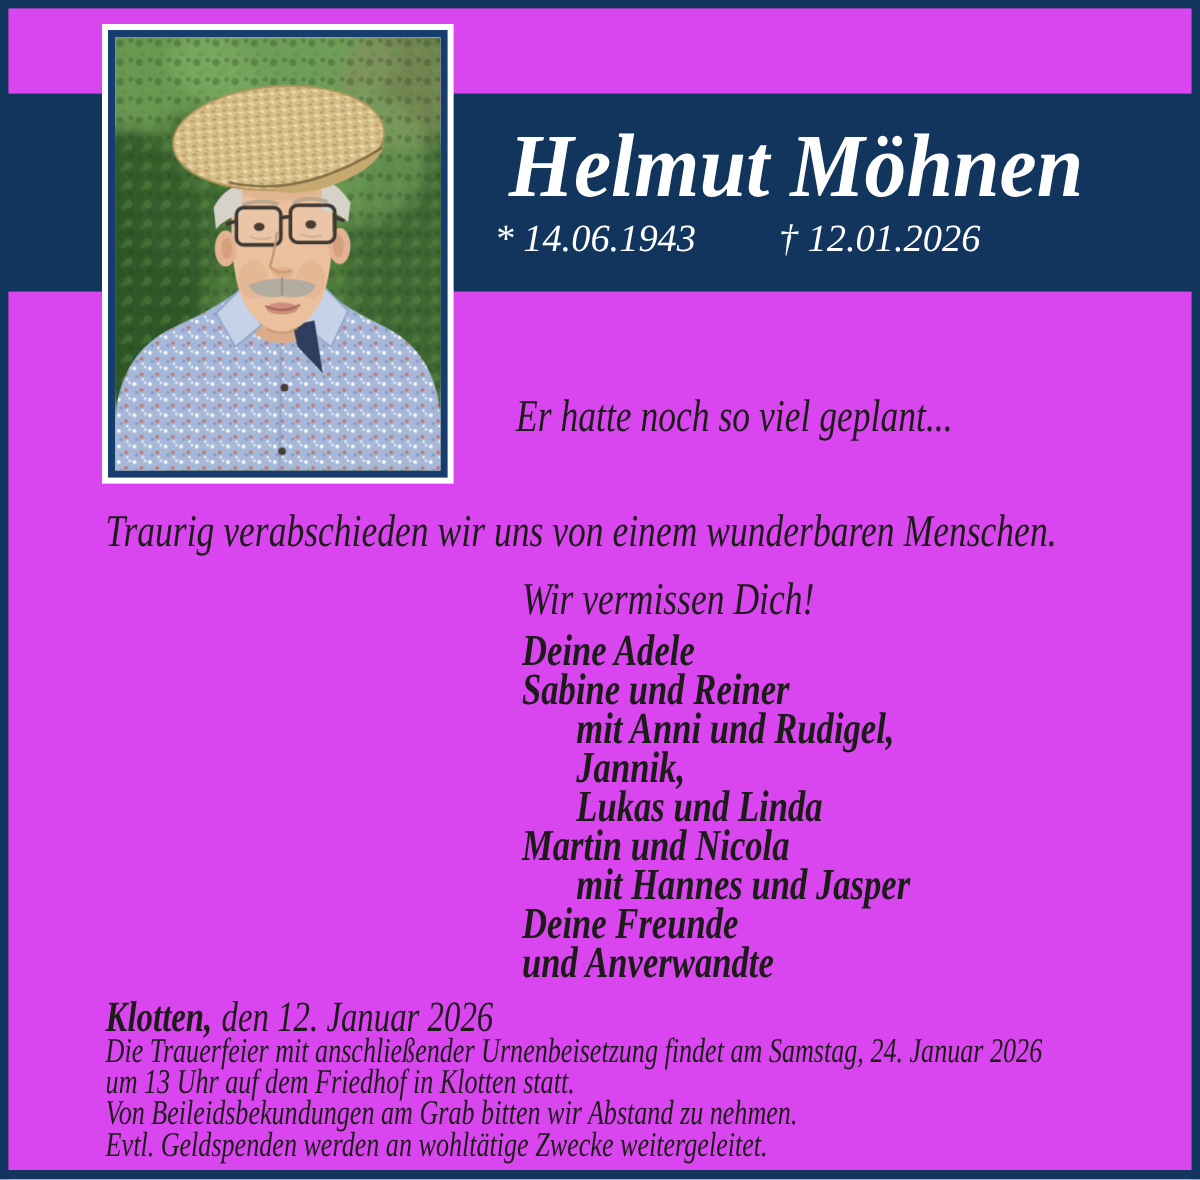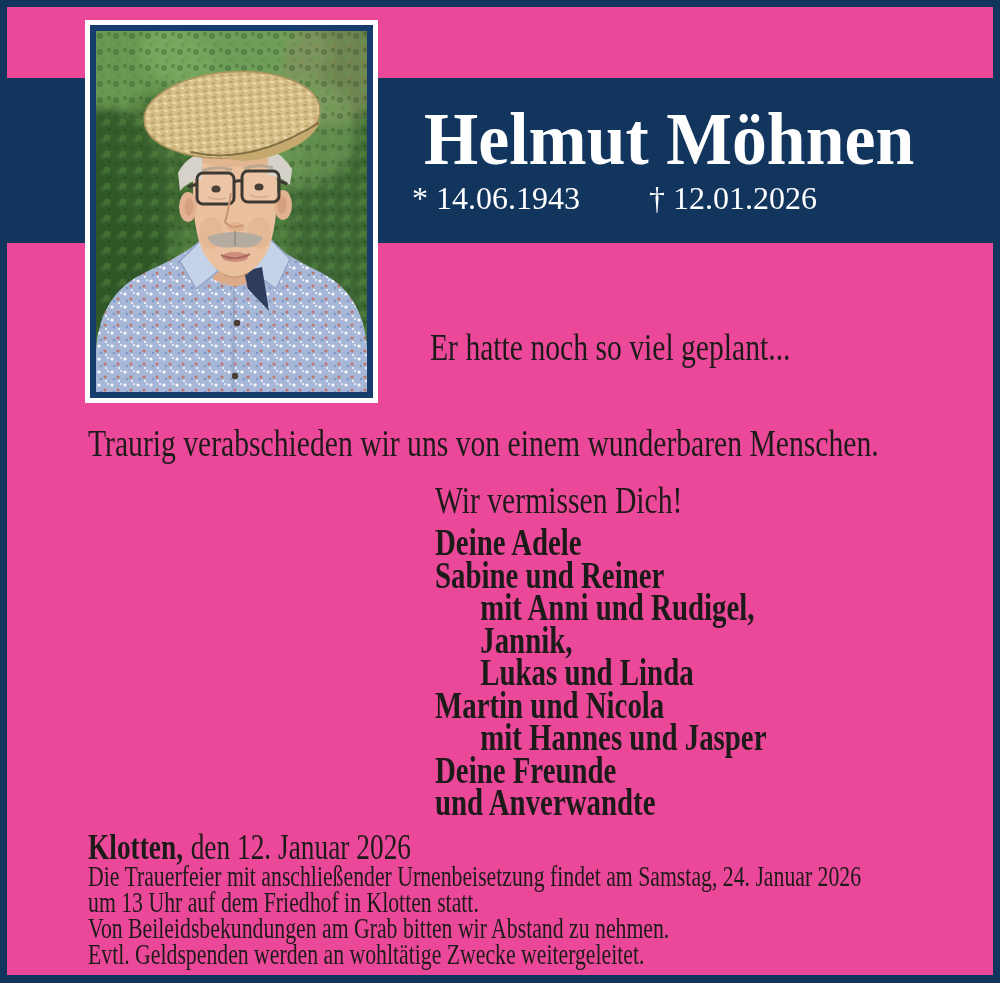--- a/index.html
+++ b/index.html
@@ -1,18 +1,18 @@
 <!DOCTYPE html>
 <html><head>
 <meta charset="utf-8">
 <style>
   html,body{margin:0;padding:0;background:#ffffff;}
   #page{
-    position:relative;width:1000px;height:983px;background:#ec4899;
-    font-family:"Liberation Serif",serif;color:#1d1b1a;overflow:hidden;
+    position:relative;width:1000px;height:983px;background:#d946ef;
+    font-family:"Liberation Serif",serif;color:#1d1b1a;overflow:hidden;font-style:italic;
   }
   .navy{background:#12355e;}
   .frame-top{position:absolute;left:0;top:0;width:1000px;height:7px;z-index:2;}
   .frame-bottom{position:absolute;left:0;top:975px;width:1000px;height:8px;z-index:2;}
   .frame-left{position:absolute;left:0;top:0;width:7px;height:983px;z-index:2;}
   .frame-right{position:absolute;left:993px;top:0;width:7px;height:983px;z-index:2;}
   .band{position:absolute;left:0;top:78px;width:1000px;height:165px;z-index:1;}
 
   .photo-wrap{
     position:absolute;left:85px;top:20px;width:293px;height:383px;

